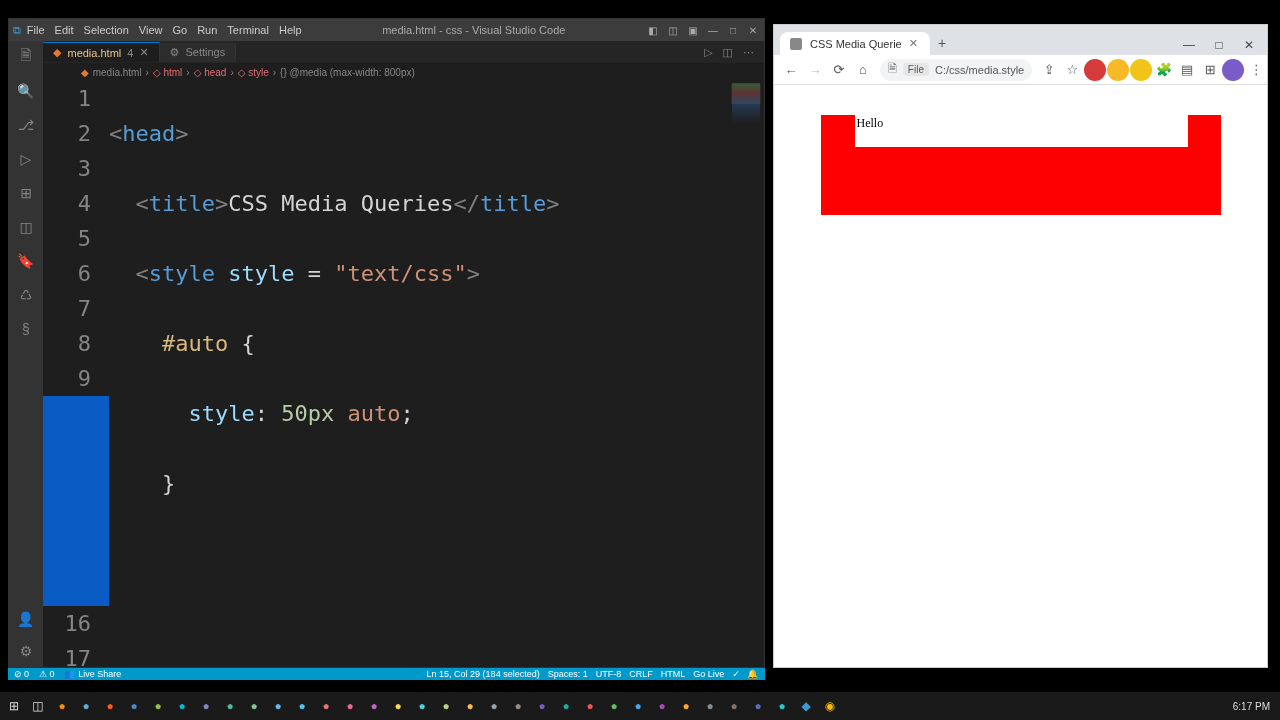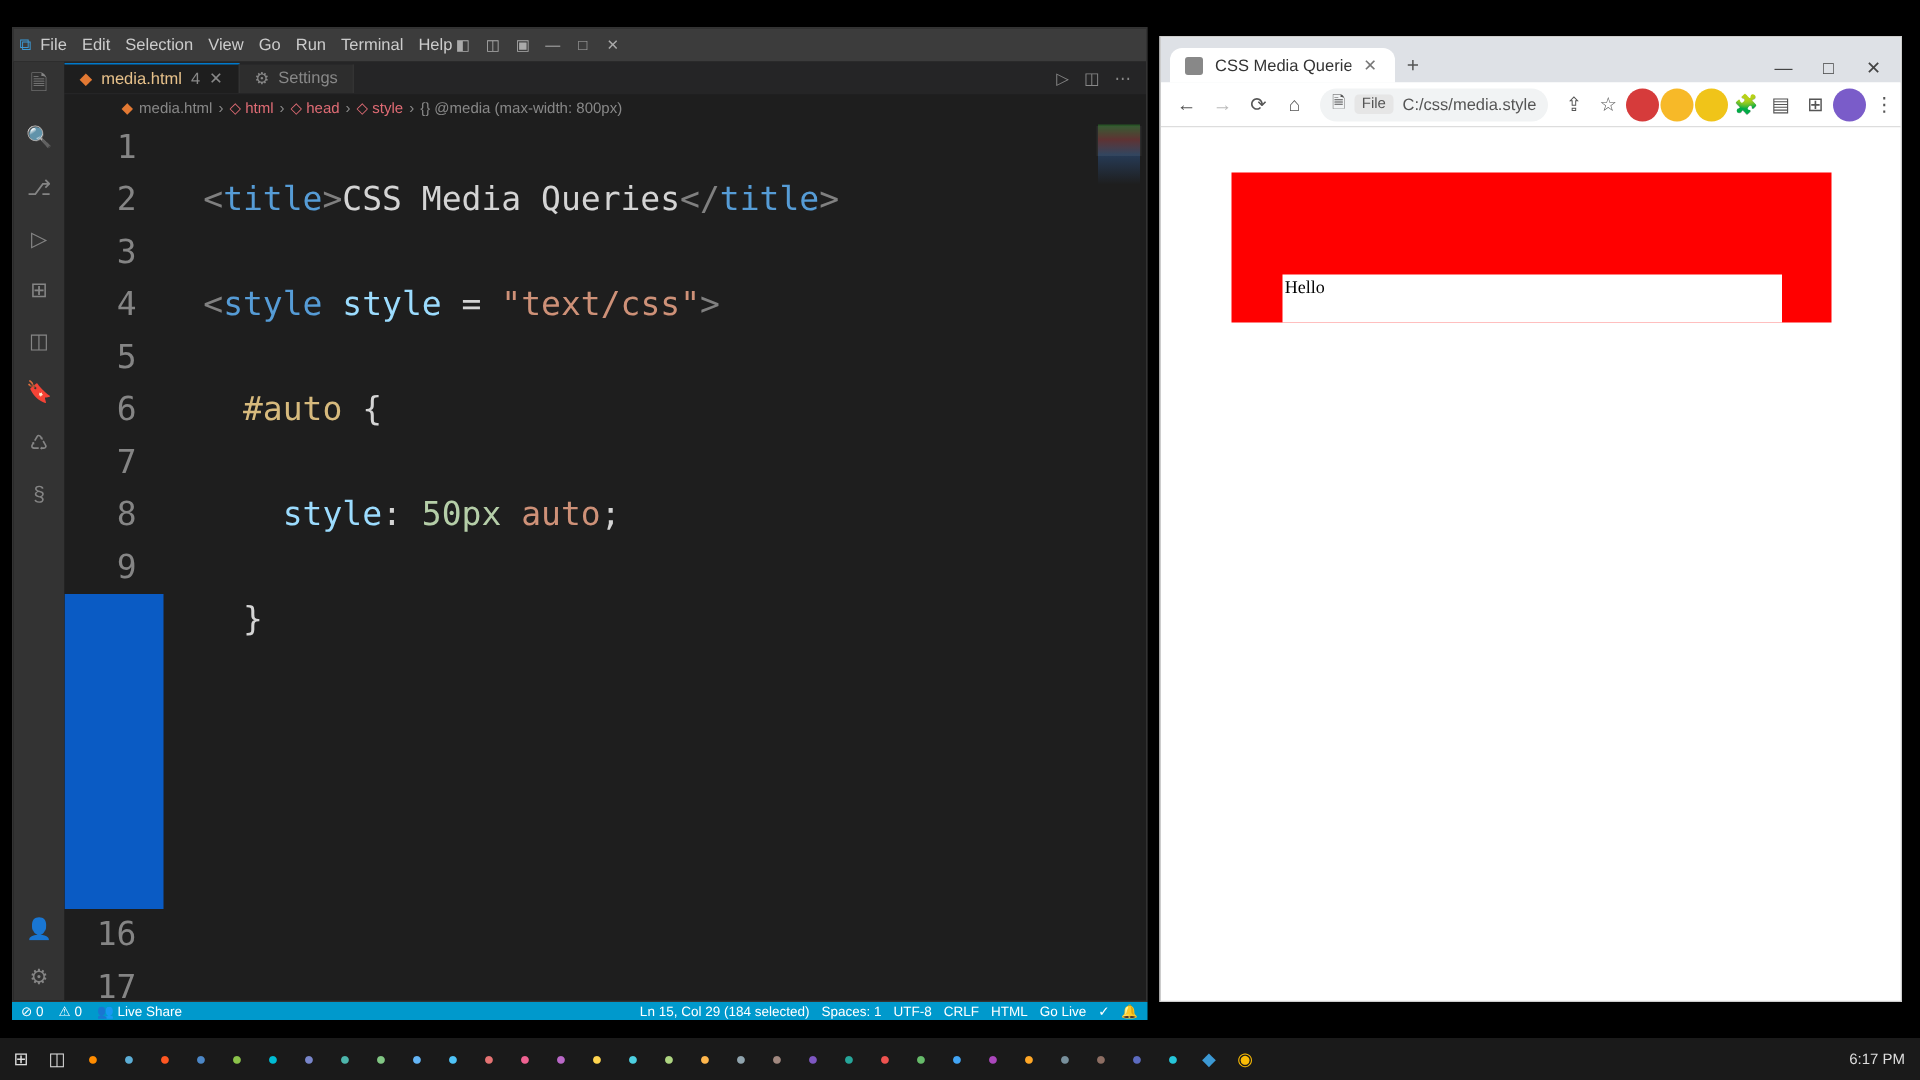--- a/index.html
+++ b/index.html
@@ -253,21 +253,21 @@
     position: relative;
   }
   .red-box {
     position: absolute;
     left: 47px;
     top: 30px;
     width: 400px;
     height: 100px;
     background: #ff0000;
     display: flex;
-    align-items: flex-end;
+    align-items: flex-start;
     justify-content: center;
   }
   .red-box-inner {
     background: #fff;
     width: 333px;
     height: 32px;
     color: #000;
     font-family: "Times New Roman", serif;
     font-size: 12px;
     padding: 1px 2px;
@@ -324,20 +324,21 @@
     <div class="vsc-menu">
       <span>File</span>
       <span>Edit</span>
       <span>Selection</span>
       <span>View</span>
       <span>Go</span>
       <span>Run</span>
       <span>Terminal</span>
       <span>Help</span>
     </div>
+    <div class="vsc-title-center">media.html - css - Visual Studio Code</div>
     <div class="vsc-winctrl">
       <span>◧</span>
       <span>◫</span>
       <span>▣</span>
       <span>—</span>
       <span>□</span>
       <span>✕</span>
     </div>
   </div>
 
@@ -404,20 +405,21 @@
           <div>11</div>
           <div>12</div>
           <div>13</div>
           <div>14</div>
           <div class="cur">15</div>
           <div>16</div>
           <div>17</div>
         </div>
 
         <div class="code">
+<div class="line"><span class="t-punc">&lt;</span><span class="t-tag">head</span><span class="t-punc">&gt;</span></div>
 <div class="line"><span class="t-punc">  &lt;</span><span class="t-tag">title</span><span class="t-punc">&gt;</span><span class="t-txt">CSS Media Queries</span><span class="t-punc">&lt;/</span><span class="t-tag">title</span><span class="t-punc">&gt;</span></div>
 <div class="line"><span class="t-punc">  &lt;</span><span class="t-tag">style</span><span> </span><span class="t-attr">style</span><span class="t-txt"> = </span><span class="t-str">"text/css"</span><span class="t-punc">&gt;</span></div>
 <div class="line"><span>    </span><span class="t-sel">#auto</span><span class="t-txt"> {</span></div>
 <div class="line"><span>      </span><span class="t-prop">style</span><span class="t-txt">: </span><span class="t-num">50px</span><span> </span><span class="t-val">auto</span><span class="t-txt">;</span></div>
 <div class="line"><span class="t-txt">    }</span></div>
 
 
 
 
 

